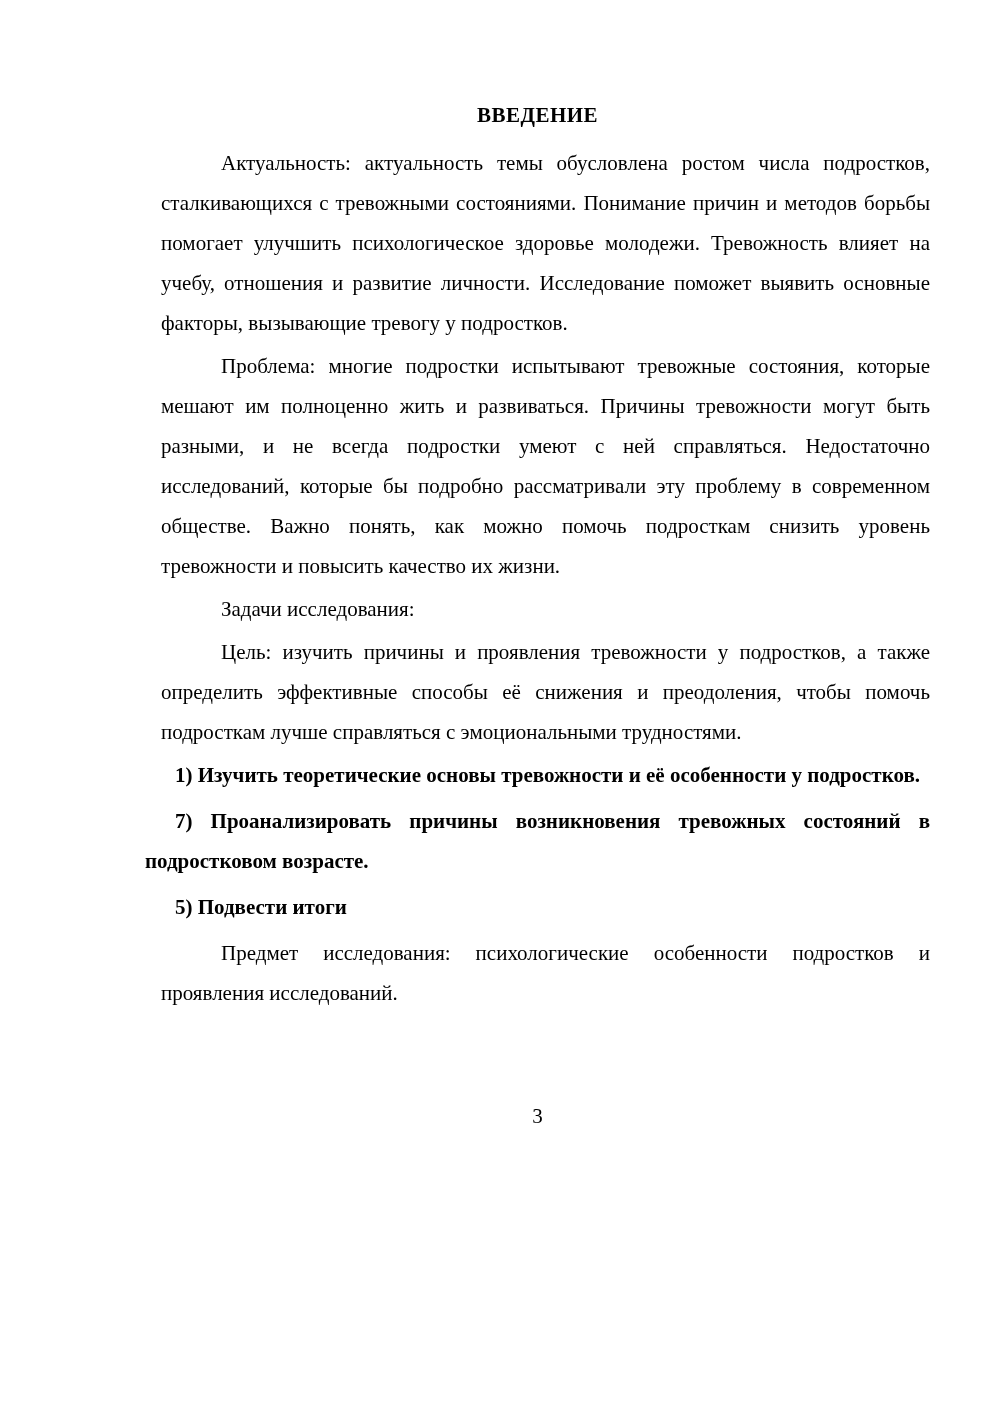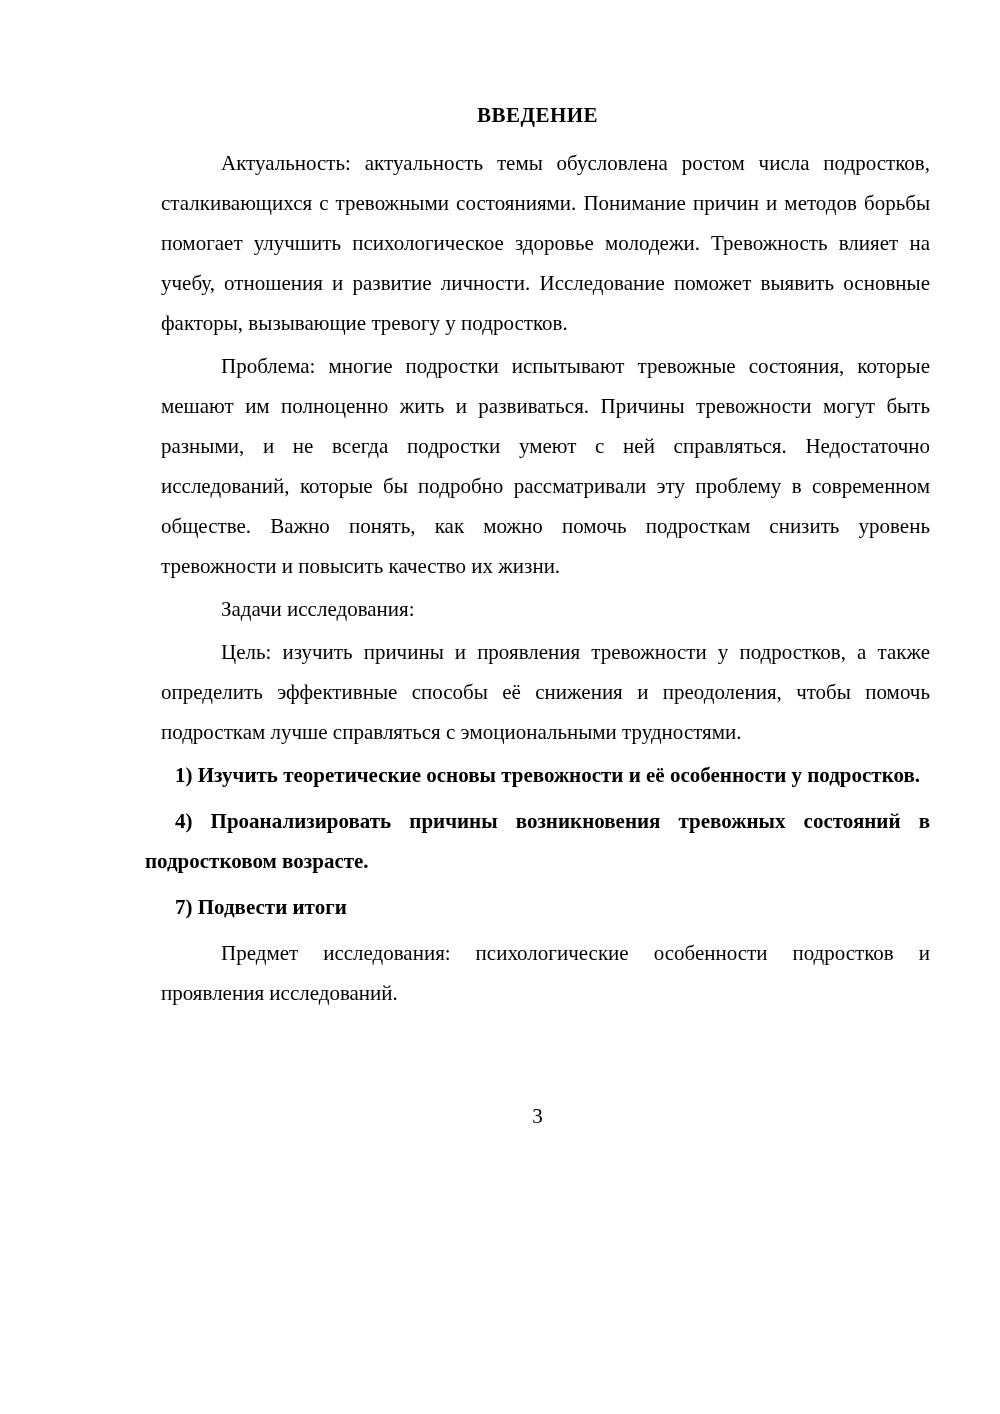--- a/index.html
+++ b/index.html
@@ -62,24 +62,24 @@
   <p class="para">Актуальность: актуальность темы обусловлена ростом числа подростков, сталкивающихся с тревожными состояниями. Понимание причин и методов борьбы помогает улучшить психологическое здоровье молодежи. Тревожность влияет на учебу, отношения и развитие личности. Исследование поможет выявить основные факторы, вызывающие тревогу у подростков.</p>
 
   <p class="para">Проблема: многие подростки испытывают тревожные состояния, которые мешают им полноценно жить и развиваться. Причины тревожности могут быть разными, и не всегда подростки умеют с ней справляться. Недостаточно исследований, которые бы подробно рассматривали эту проблему в современном обществе. Важно понять, как можно помочь подросткам снизить уровень тревожности и повысить качество их жизни.</p>
 
   <p class="para">Задачи исследования:</p>
 
   <p class="para">Цель: изучить причины и проявления тревожности у подростков, а также определить эффективные способы её снижения и преодоления, чтобы помочь подросткам лучше справляться с эмоциональными трудностями.</p>
 
   <p class="task">1) Изучить теоретические основы тревожности и её особенности у подростков.</p>
 
-  <p class="task">4) Проанализировать причины возникновения тревожных состояний в подростковом возрасте.</p>
+  <p class="task">7) Проанализировать причины возникновения тревожных состояний в подростковом возрасте.</p>
 
 
 
-  <p class="task">7) Подвести итоги</p>
+  <p class="task">5) Подвести итоги</p>
 
 
   <p class="para">Предмет исследования: психологические особенности подростков и проявления исследований.</p>
 
   <div class="page-number">3</div>
 
 </div>
 
 </body></html>

